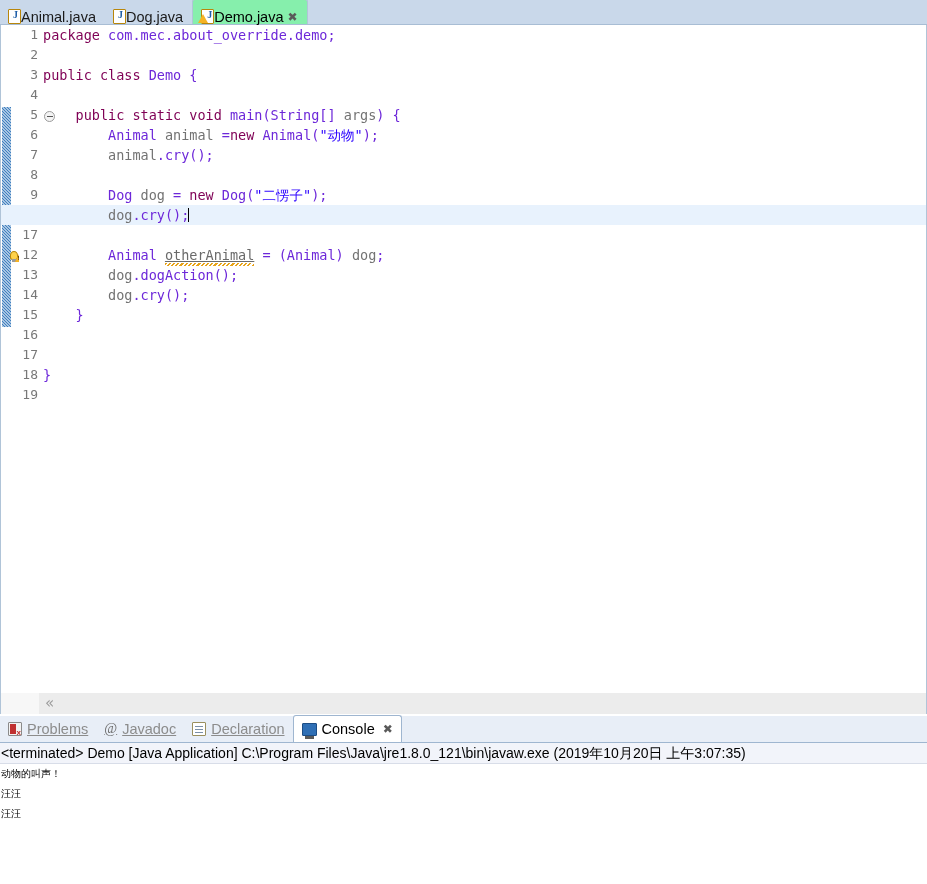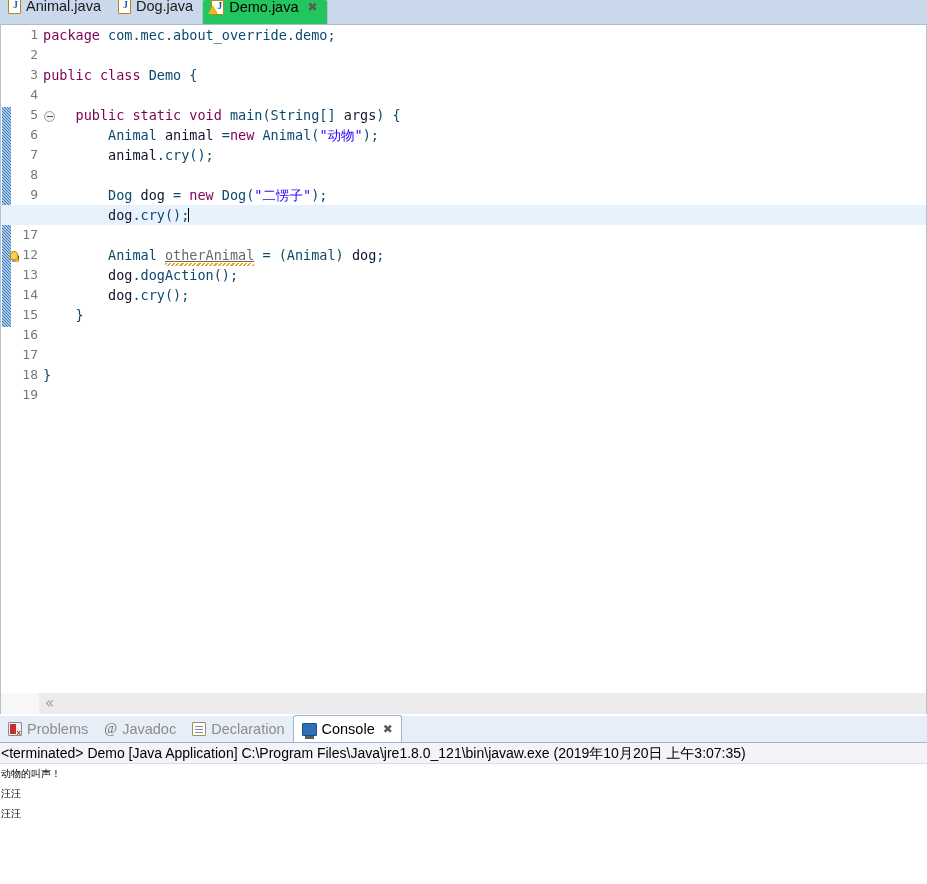--- a/index.html
+++ b/index.html
@@ -13,28 +13,28 @@
   #app { position: relative; width: 927px; height: 884px; background: #fff; }
 
   
   .tabbar {
     position: absolute; left: 0; top: 0; width: 927px; height: 25px;
     background: #c9d8ea;
     border-bottom: 1px solid #a8bdd4;
     display: flex; align-items: flex-end;
   }
   .tab {
-    height: 25px; display: flex; align-items: flex-start;
-    padding: 0 9px 0 8px; gap: 5px;
+    height: 25px; display: flex; align-items: flex-end;
+    padding: 0 9px 0 8px; 
     font-size: 14.5px; color: #000;
     cursor: default; white-space: nowrap;
   }
   .tab.inactive { color: #1a1a1a; }
   .tab.active {
-    background: #22c55e;
+    background: #86efac;
     border-left: 1px solid #b0c4d8;
     border-right: 1px solid #b0c4d8;
     border-top: 1px solid #b0c4d8;
     border-top-left-radius: 3px; border-top-right-radius: 3px;
     height: 25px;
   }
   .tab .label { line-height: 1; }
   .tab-close {
     font-size: 12px; color: #5a5a5a; margin-left: 4px;
     font-family: "DejaVu Sans", sans-serif;
@@ -149,22 +149,22 @@
   .code .line {
     height: 20px; line-height: 20px; padding-left: 2px;
     color: #000;
   }
   .code .line.current {
     background: #e8f2fd;
     margin-left: -40px; padding-left: 42px;
   }
   .kw   { color: #7f0055; font-weight: normal; }
   .str  { color: #2a00ff; }
-  .loc  { color: #0f172a; }
-  .plain{ color: #0c4a6e; }
+  .loc  { color: #737373; }
+  .plain{ color: #6d28d9; }
   .warnvar {
     color: #6a6a6a;
     text-decoration: underline;
     text-decoration-color: #6a6a6a;
     position: relative;
   }
   .warnvar::after {
     content: ""; position: absolute; left: 0; right: 0; bottom: -3px; height: 3px;
     background-image: repeating-linear-gradient(135deg,
       #e8a317 0 1.5px, transparent 1.5px 3px);
@@ -202,21 +202,21 @@
   .bpanel-tabbar {
     position: absolute; left: 0; top: 0; width: 927px; height: 27px;
     background: #e8eef7;
     border-bottom: 1px solid #9fb6d0;
     display: flex; align-items: flex-end;
   }
   .btab {
     height: 27px; display: flex; align-items: center; gap: 5px;
     padding: 0 8px; font-size: 14.5px; white-space: nowrap;
   }
-  .btab.inactive { color: #8c8c8c; }
+  .btab.inactive { color: #8c8c8c; text-decoration: underline; }
   .btab.active {
     background: #ffffff; color: #000;
     border-left: 1px solid #9fb6d0; border-right: 1px solid #9fb6d0;
     border-top: 1px solid #9fb6d0;
     border-top-left-radius: 3px; border-top-right-radius: 3px;
   }
   .btab .bclose { font-size: 12px; color: #5a5a5a; margin-left: 3px;
     font-family: "DejaVu Sans", sans-serif; }
 
   

